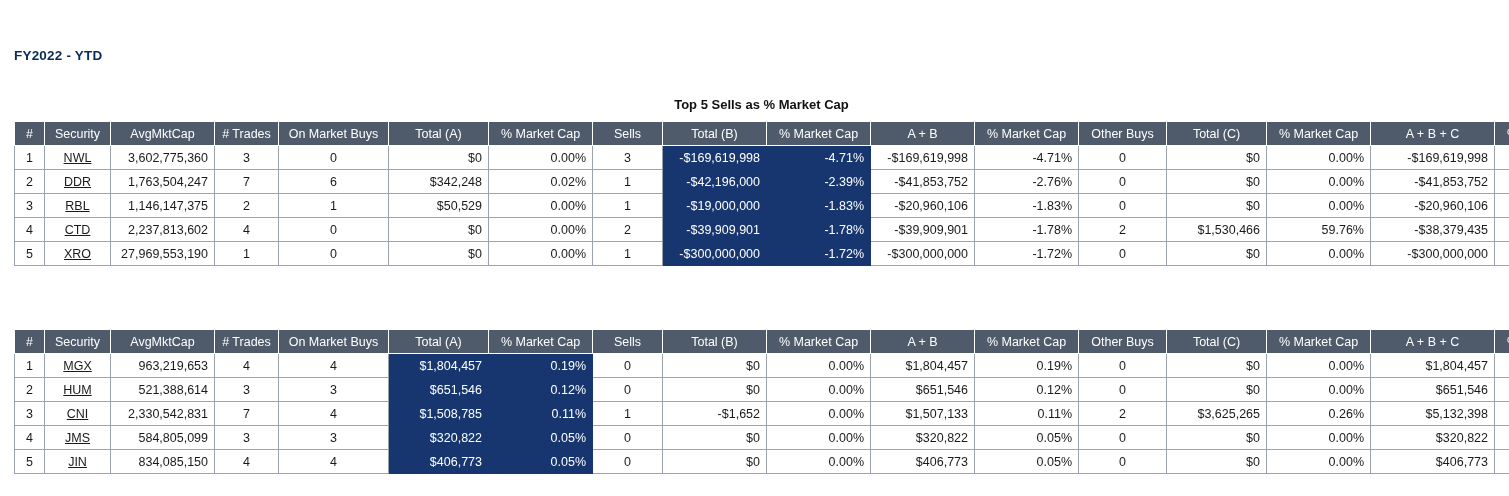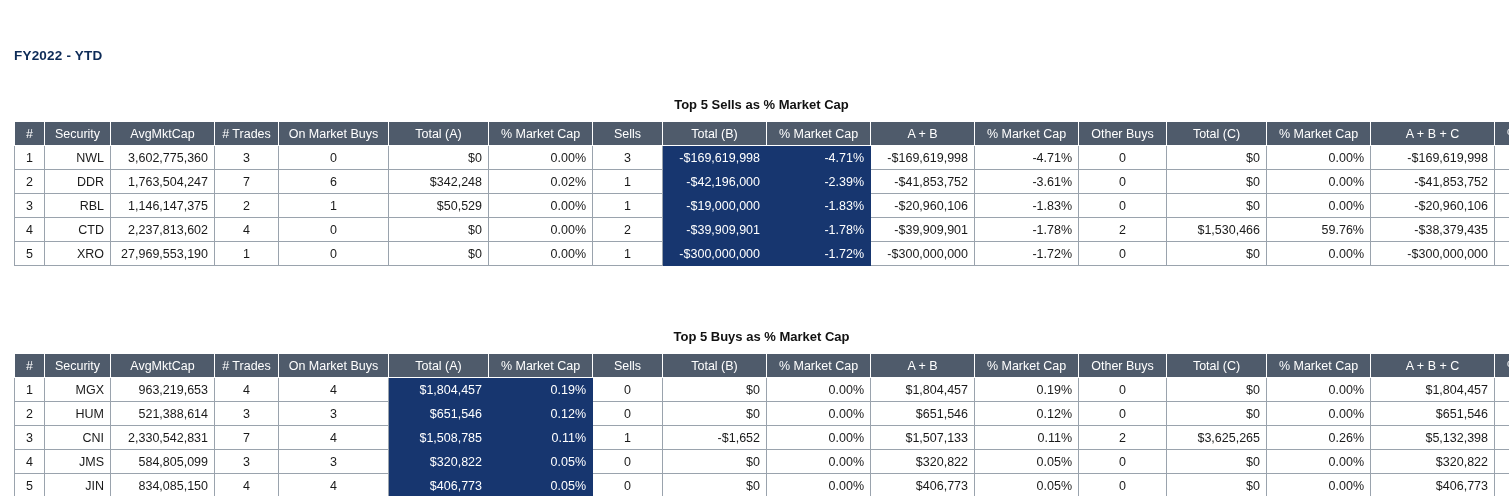--- a/index.html
+++ b/index.html
@@ -67,21 +67,21 @@
     border: 1px solid #9aa3ad;
     padding: 2px 6px;
     height: 19px;
     font-size: 12.5px;
     background: #ffffff;
     white-space: nowrap;
     overflow: hidden;
   }
   td.c { text-align: center; }
   td.r { text-align: right; }
-  td.l { text-align: right; }
+  td.l { text-align: center; text-decoration: underline; }
   td.hl {
     background: #17366f;
     color: #ffffff;
     border: 1px solid #17366f;
   }
   
   col.w-num   { width: 30px; }
   col.w-sec   { width: 66px; }
   col.w-mkt   { width: 104px; }
   col.w-trd   { width: 64px; }
@@ -174,21 +174,21 @@
           <td class="l">DDR</td>
           <td class="r">1,763,504,247</td>
           <td class="c">7</td>
           <td class="c">6</td>
           <td class="r">$342,248</td>
           <td class="r">0.02%</td>
           <td class="c">1</td>
           <td class="r hl">-$42,196,000</td>
           <td class="r hl">-2.39%</td>
           <td class="r">-$41,853,752</td>
-          <td class="r">-3.61%</td>
+          <td class="r">-2.76%</td>
           <td class="c">0</td>
           <td class="r">$0</td>
           <td class="r">0.00%</td>
           <td class="r">-$41,853,752</td>
           <td class="r">-2.37%</td>
         </tr>
         <tr>
           <td class="c">3</td>
           <td class="l">RBL</td>
           <td class="r">1,146,147,375</td>
@@ -243,21 +243,20 @@
           <td class="r">$0</td>
           <td class="r">0.00%</td>
           <td class="r">-$300,000,000</td>
           <td class="r">-1.72%</td>
         </tr>
       </tbody>
     </table>
   </div>
 
   <div class="section sec-buys">
-    <div class="section-title">Top 5 Buys as % Market Cap</div>
     <table>
       <colgroup>
         <col class="w-num">
           <col class="w-sec">
           <col class="w-mkt">
           <col class="w-trd">
           <col class="w-omb">
         <col class="w-tota">
           <col class="w-pct">
           <col class="w-sells">

